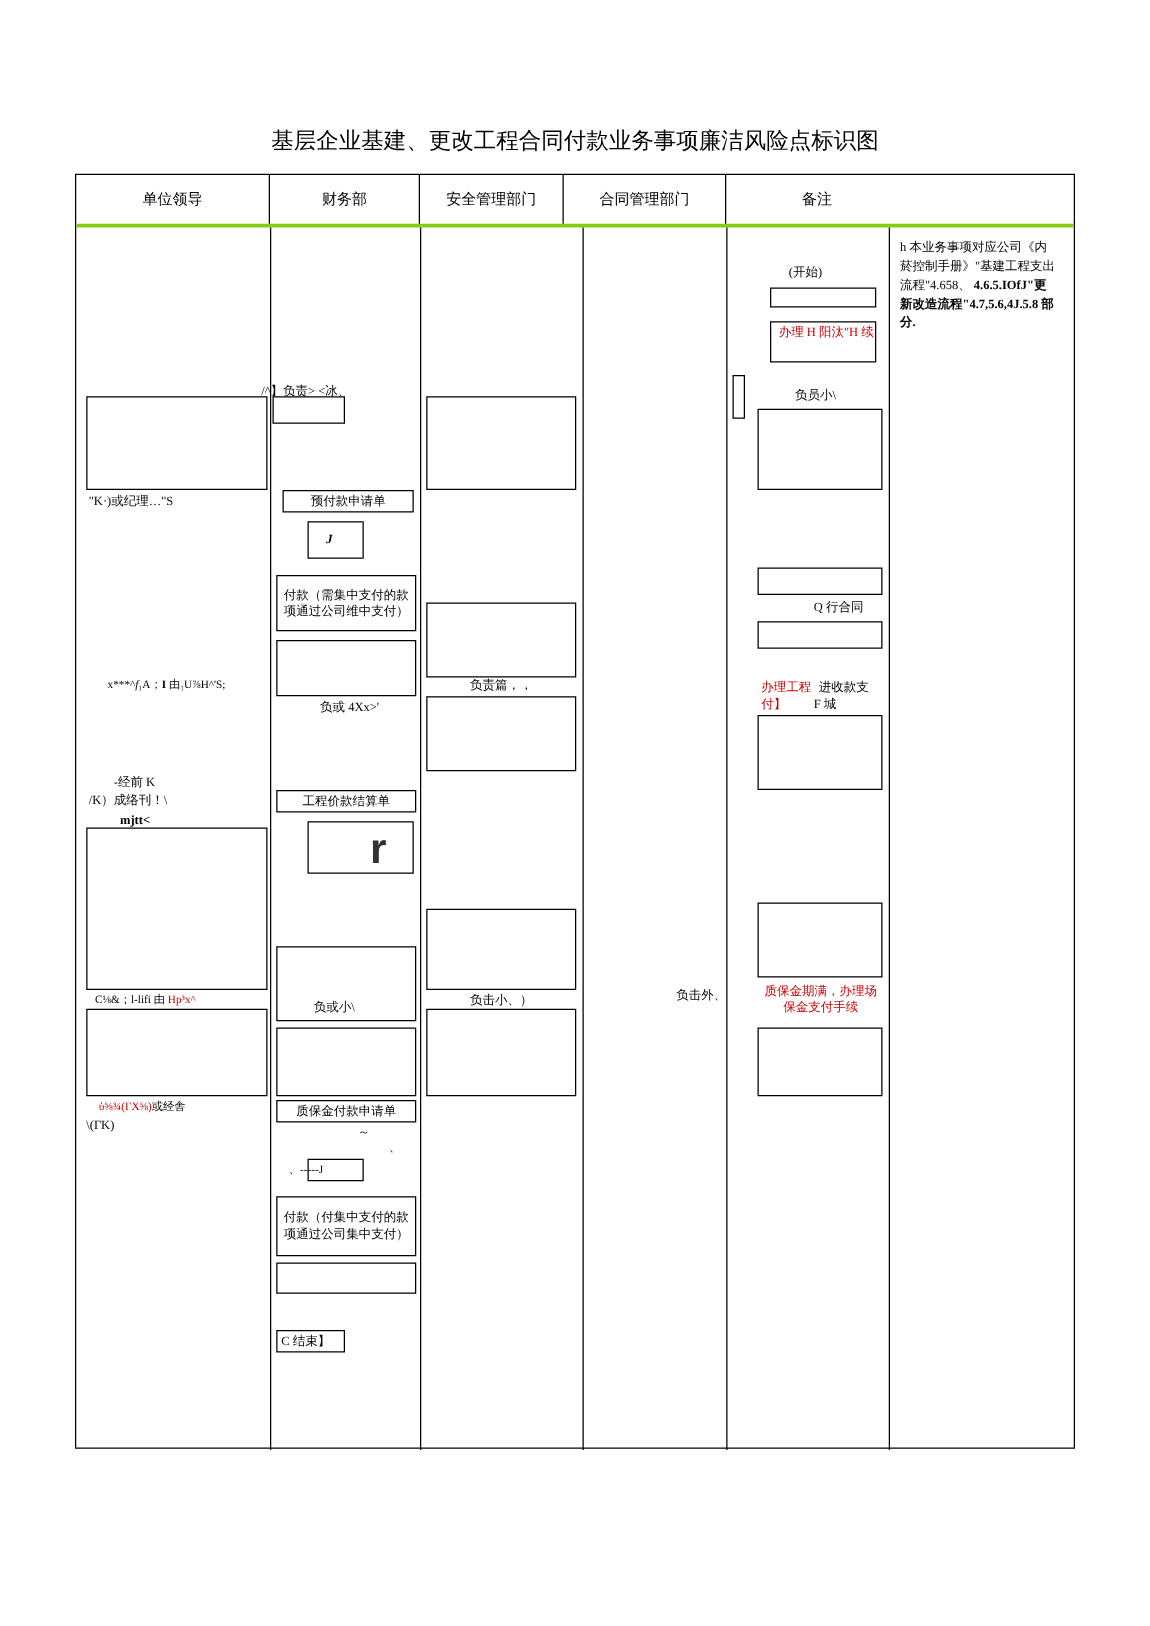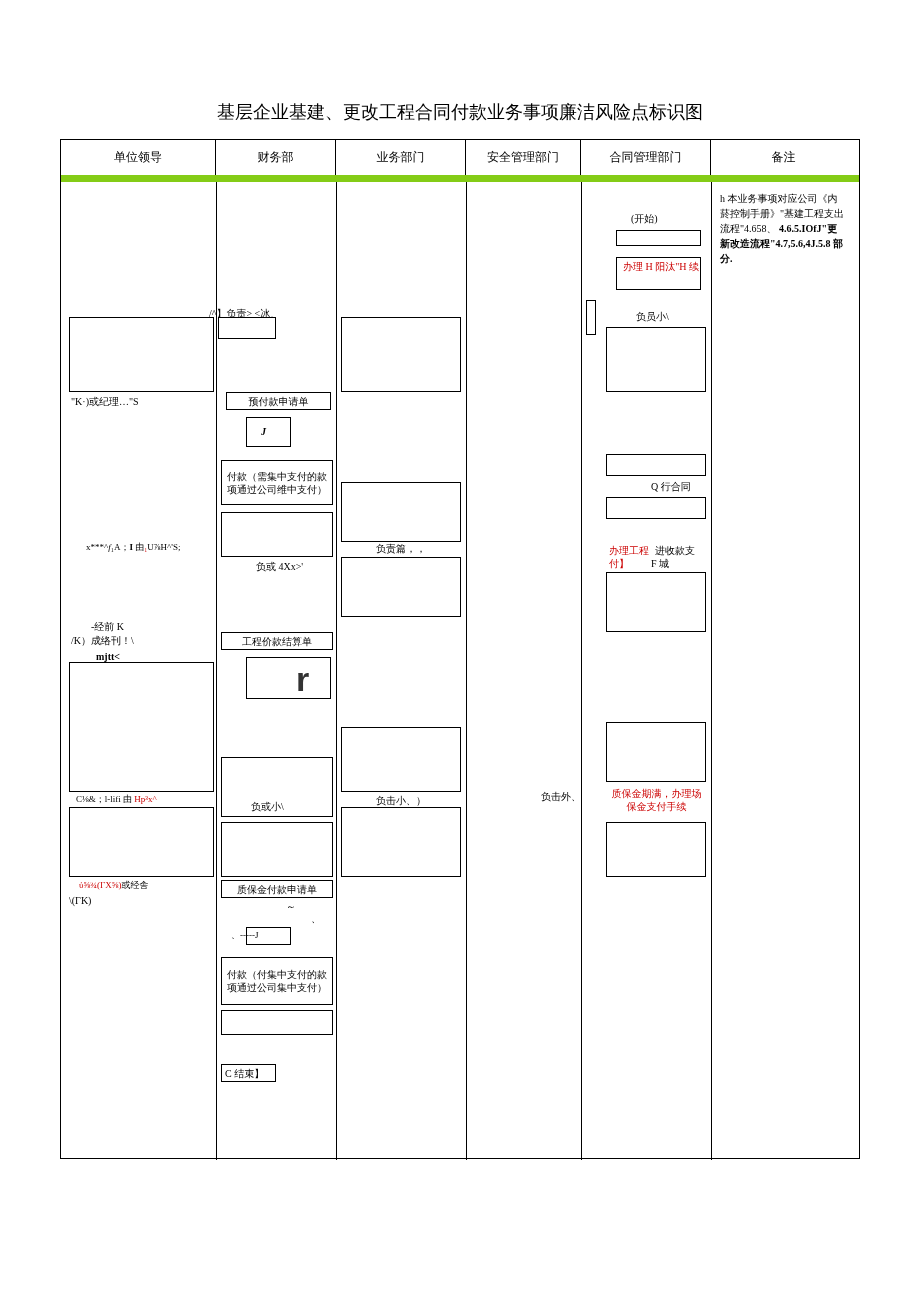--- a/index.html
+++ b/index.html
@@ -20,21 +20,21 @@
     }
     .chart {
       border: 1px solid #000;
       position: relative;
       height: 1020px;
       width: 100%;
     }
     .header-row {
       display: flex;
       height: 42px;
-      border-bottom: 7px solid #84cc16;
+      border-bottom: 3px solid #84cc16;
     }
     .header-cell {
       border-right: 1px solid #000;
       display: flex;
       align-items: center;
       justify-content: center;
       font-size: 12px;
     }
     .header-cell:last-child { border-right: none; }
     .col1 { width: 155px; }
@@ -86,21 +86,20 @@
   </style>
 </head>
 <body>
 
 <h1 class="title">基层企业基建、更改工程合同付款业务事项廉洁风险点标识图</h1>
 
 <div class="chart">
   <div class="header-row">
     <div class="header-cell col1">单位领导</div>
     <div class="header-cell col2">财务部</div>
-    <div class="header-cell col3">业务部门</div>
     <div class="header-cell col4">安全管理部门</div>
     <div class="header-cell col5">合同管理部门</div>
     <div class="header-cell col6">备注</div>
   </div>
 
   <div class="lanes">
     <div class="lane-line" style="left:155px;"></div>
     <div class="lane-line" style="left:275px;"></div>
     <div class="lane-line" style="left:405px;"></div>
     <div class="lane-line" style="left:520px;"></div>

